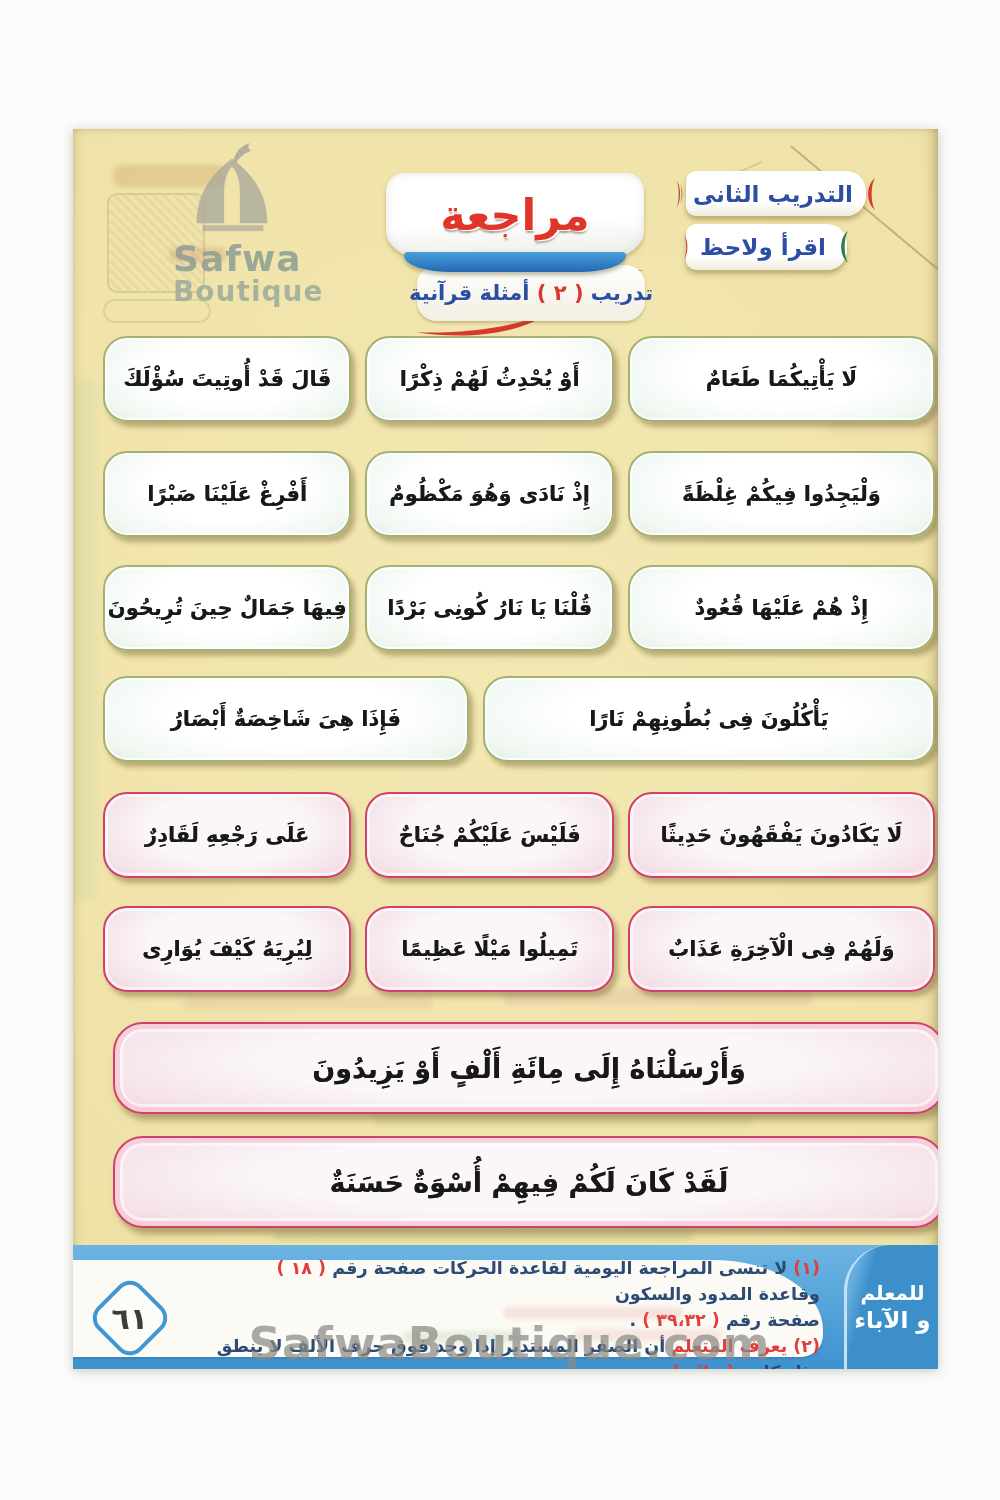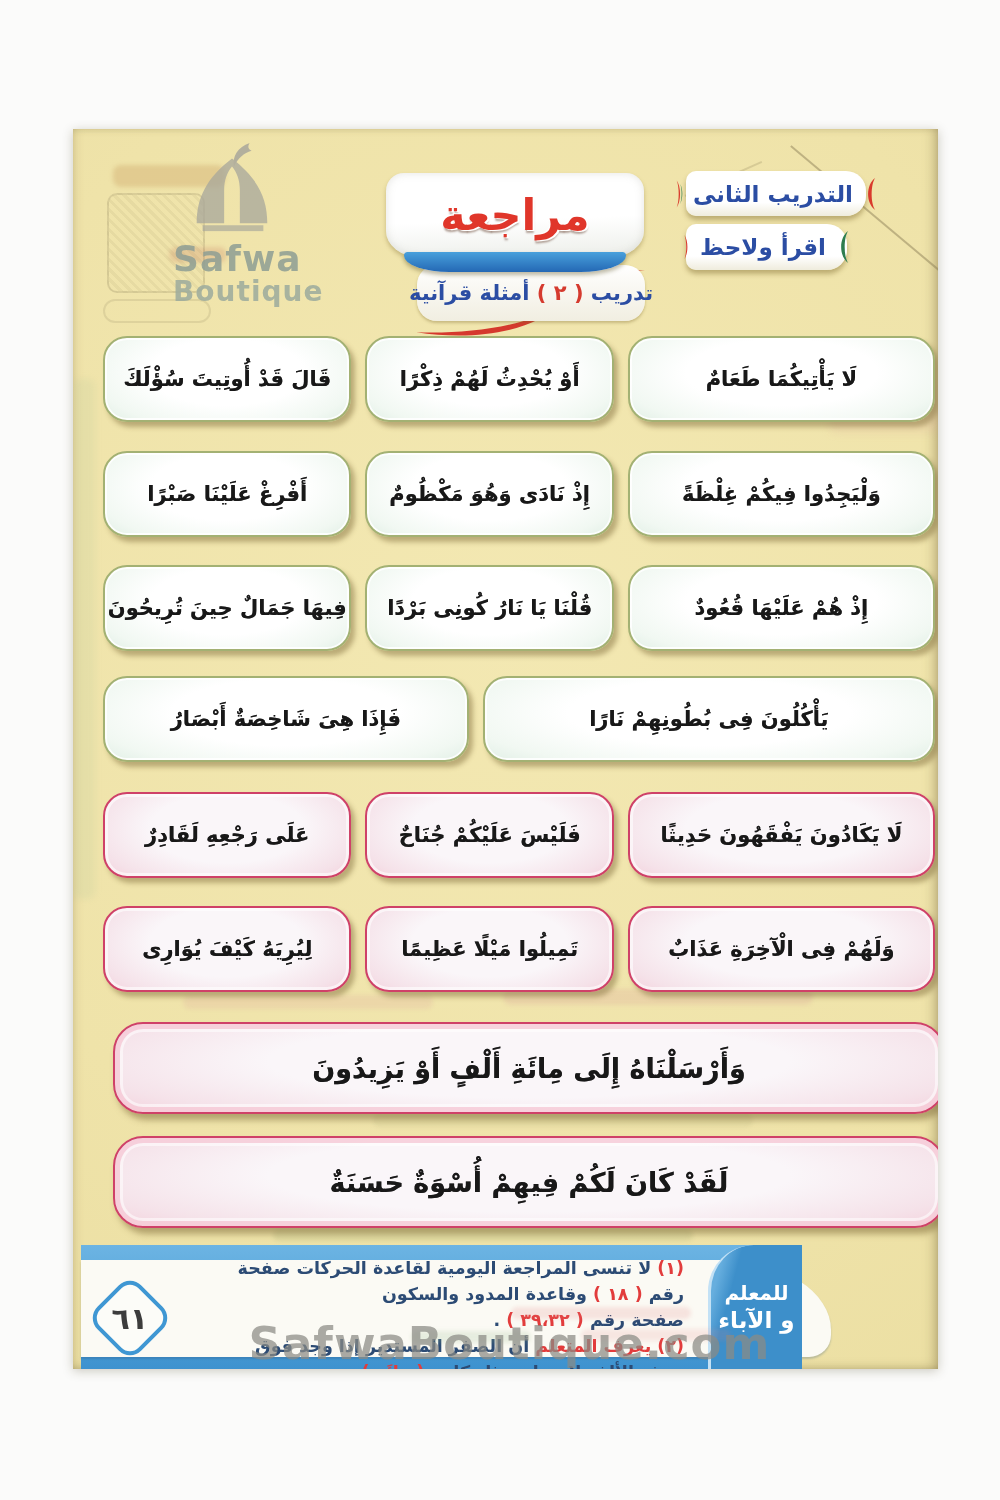--- a/index.html
+++ b/index.html
@@ -74,21 +74,21 @@
   .pbox { border-radius:24px; border:2.5px solid #cf4168;
     background:radial-gradient(ellipse 105% 140% at 50% 42%, #faf6f9 30%, #f5e2e9 52%, #f2bfcf 76%, #eb9cb5 100%);
     box-shadow:4px 5px 5px rgba(120,100,50,.45), inset 0 0 0 3px rgba(255,255,255,.6); }
   .wide { position:absolute; left:40px; width:832px; height:92px; border-radius:30px;
     box-shadow:4px 6px 6px rgba(120,100,50,.5), inset 0 0 0 5px rgba(243,178,197,.55), inset 0 0 0 8px rgba(255,255,255,.55); }
   .ayah { direction:rtl; font-weight:700; color:#181818; font-size:21px; white-space:nowrap;
     text-shadow:0 0 .5px rgba(0,0,0,.6); }
   .wide .ayah { font-size:27px; }
 
   
-  .band { position:absolute; left:8px; top:1116px; width:721px; height:124px;
+  .band { position:absolute; left:0; top:1116px; width:865px; height:124px;
     background:linear-gradient(#6cb4e3, #3d92cf); z-index:2; }
   .panel { position:absolute; left:0; top:15px; width:750px; height:97px;
     background:#fbfaf4; border-radius:0 110px 22px 0 / 0 70px 22px 0;
     box-shadow:0 2px 2px rgba(40,80,120,.25); }
   .ribbon { position:absolute; right:0; top:0; width:94px; height:124px;
     background:linear-gradient(105deg, #66aede 0 12%, #3d8fca 26%);
     border-left:3px solid #c3e1f5; border-top-left-radius:46px;
     display:flex; flex-direction:column; align-items:center; justify-content:center; gap:2px; }
   .ribbon .r-l1 { color:#fff; font-weight:700; font-size:20px; }
   .ribbon .r-l2 { color:#fff; font-weight:700; font-size:23px; }

